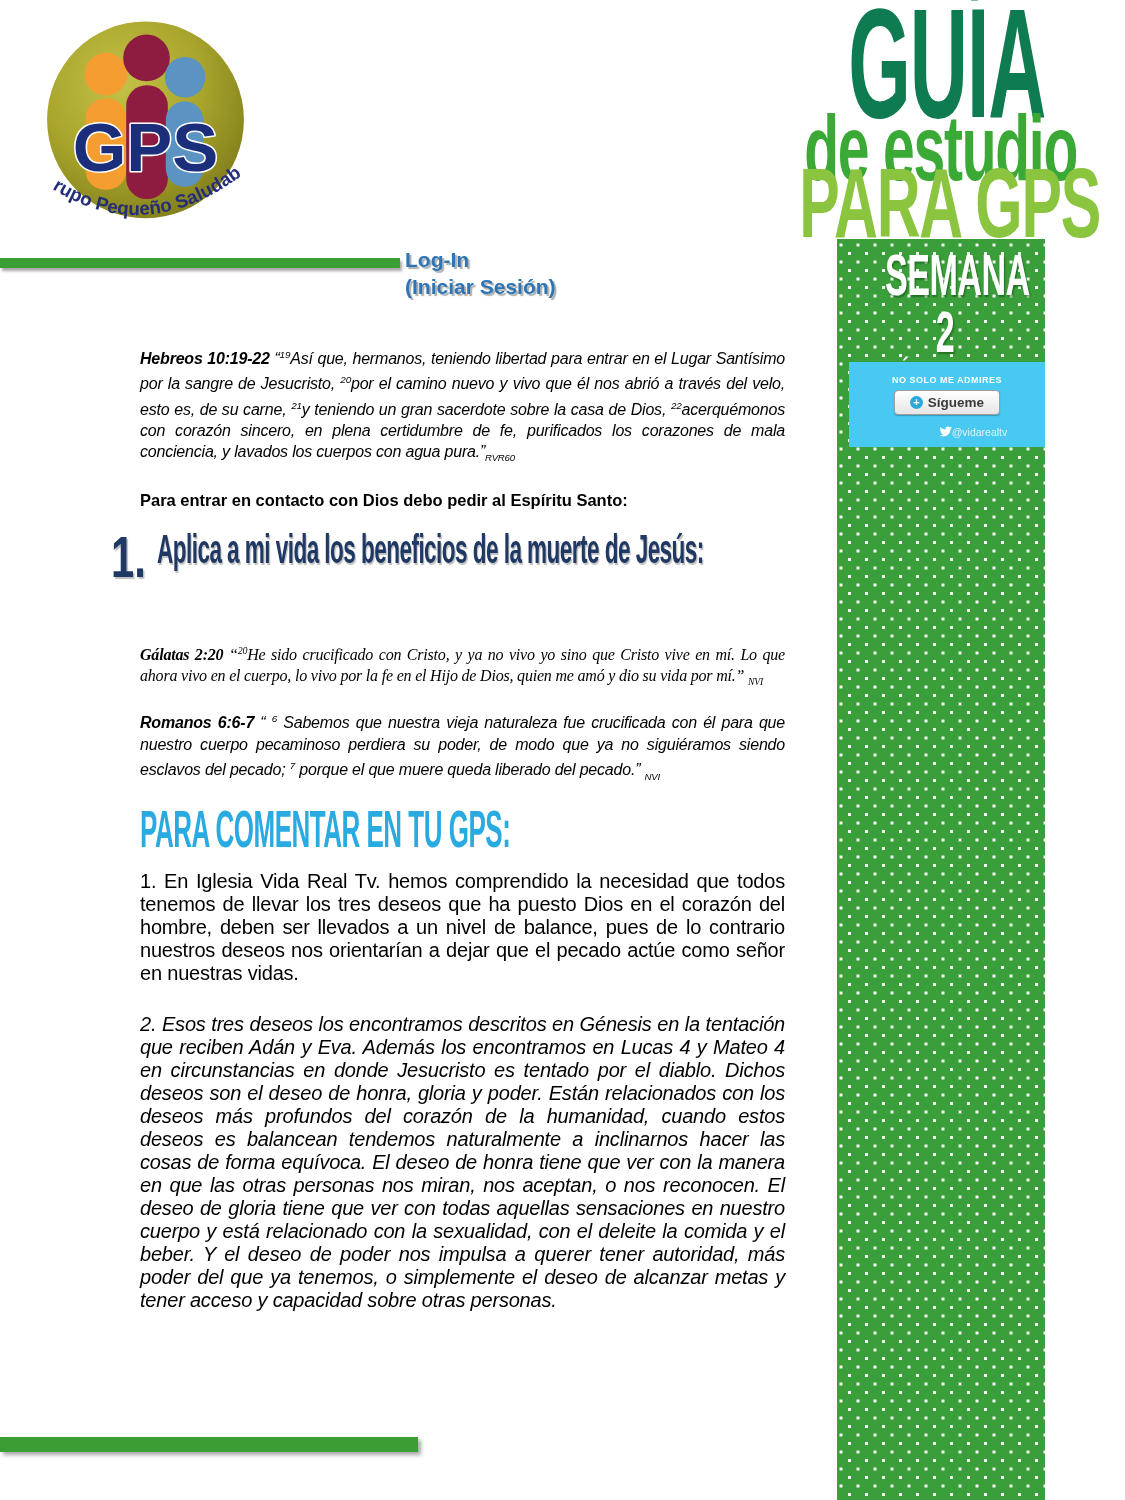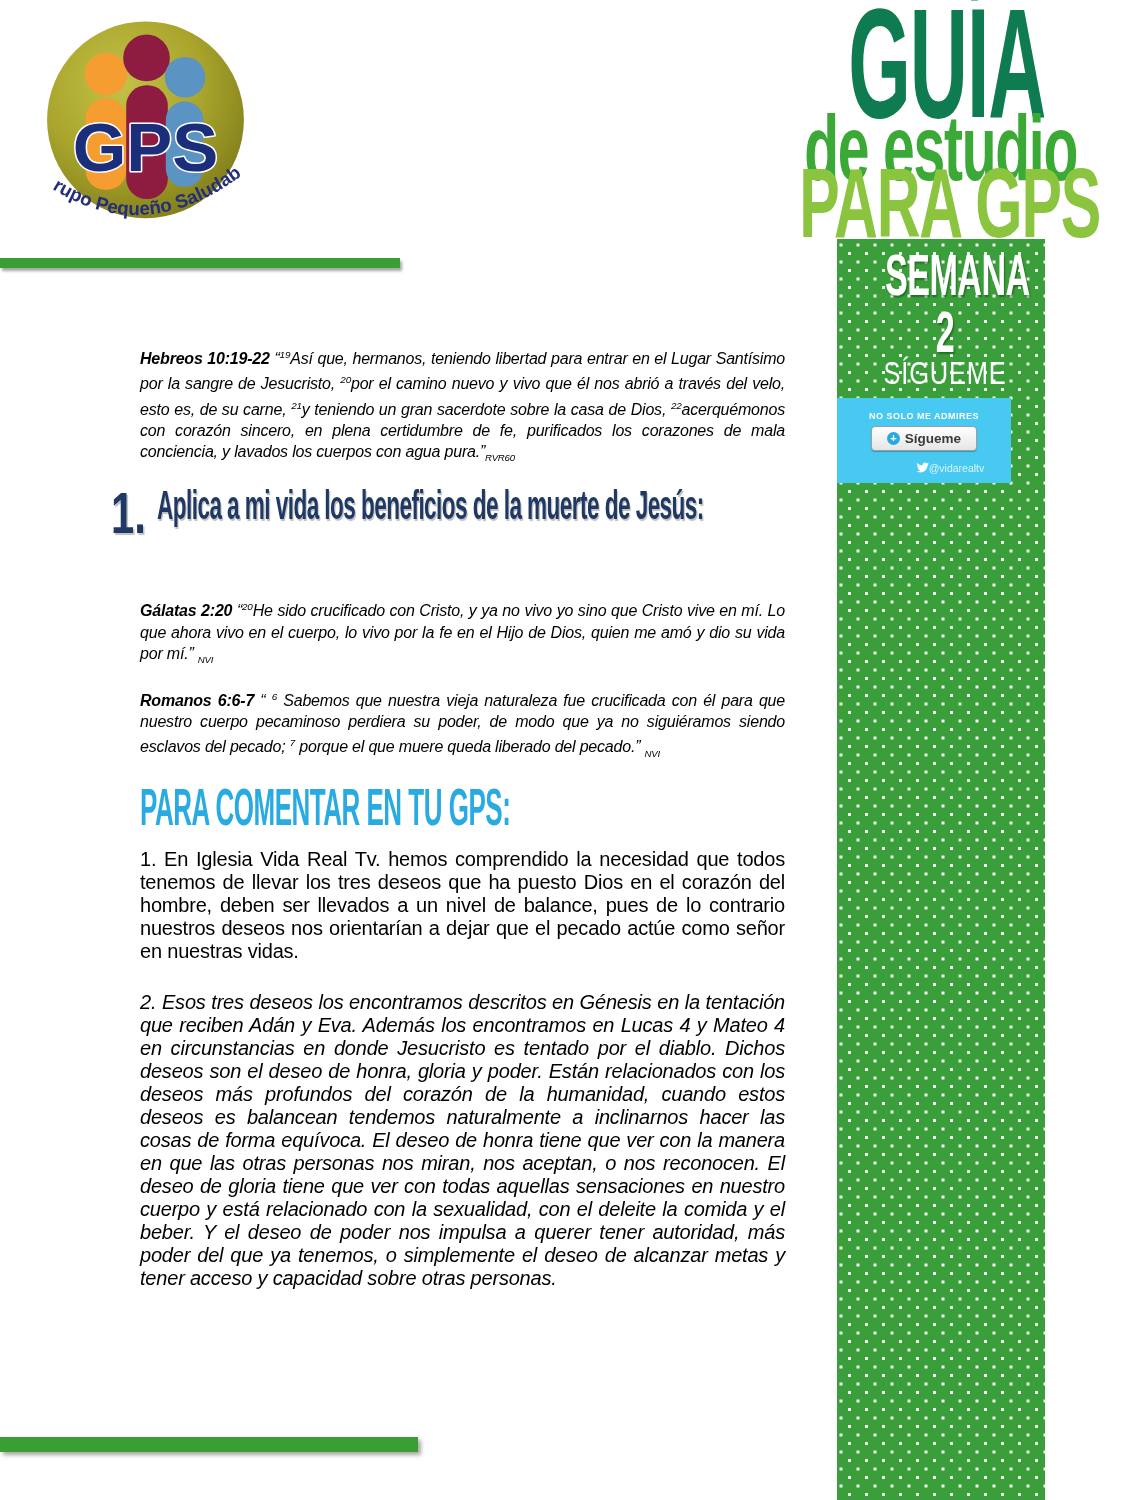--- a/index.html
+++ b/index.html
@@ -32,22 +32,22 @@
       radial-gradient(circle, rgba(255,255,255,.95) 1.4px, rgba(255,255,255,0) 1.9px),
       radial-gradient(circle, rgba(255,255,255,.95) 1.4px, rgba(255,255,255,0) 1.9px);
     background-size:17px 17px;
     background-position:4px 6px, 12.5px 14.5px;
     text-align:center;padding-left:8px;}
   .week{margin-top:8px;font-size:57px;font-weight:bold;color:#fff;line-height:1;
         letter-spacing:-1px;transform:scaleX(.6);
         text-shadow:2px 2px 2px rgba(0,60,0,.45);}
   .theme{margin-top:-3px;font-size:31px;font-weight:400;color:#fff;line-height:1.05;
          letter-spacing:1px;transform:scaleX(.82);}
-  .promo{position:absolute;left:0;top:123px;width:174px;height:85px;
-         background:var(--promo-blue);margin-top:36px;}
+  .promo{position:absolute;left:12px;top:123px;width:196px;height:85px;
+         background:var(--promo-blue);}
   .tagline{margin-top:13px;font-size:9px;font-weight:bold;color:#fff;
            letter-spacing:.5px;text-align:center;}
   .followbtn{margin:5px auto 0;width:104px;height:23px;display:flex;align-items:center;
      justify-content:center;gap:5px;background:linear-gradient(#ffffff,#e6e6e6);
      border:1px solid #9e9e9e;border-radius:4px;box-shadow:0 1px 1px rgba(0,0,0,.25);
      cursor:pointer;}
   .plusicon{display:inline-flex;width:13px;height:13px;border-radius:7px;
      background:#2aa9e0;color:#fff;font-size:11px;font-weight:bold;line-height:13px;
      align-items:center;justify-content:center;}
   .followlabel{font-size:13.5px;font-weight:bold;color:#3a3a3a;}
@@ -63,21 +63,21 @@
   sub{font-size:60%;vertical-align:sub;}
   .intro{margin-top:22px;font-size:16.5px;font-weight:bold;line-height:21px;}
   .h1-block{position:relative;margin-top:14px;margin-left:-29px;height:96px;overflow:visible;}
   .h1-num{position:absolute;left:0;top:0;font-size:58px;font-weight:bold;line-height:1;
      color:var(--heading-navy);transform:scaleX(.72);transform-origin:0 0;
      text-shadow:2px 2px 1px rgba(130,130,130,.5);}
   .h1-text{margin-left:46px;width:1090px;font-size:41px;line-height:42px;font-weight:bold;
      color:var(--heading-navy);letter-spacing:-1px;
      transform:scaleX(.55);transform-origin:0 0;
      text-shadow:2px 2px 1px rgba(130,130,130,.5);}
-  .sc2{} .sc3{} .sc4{margin-top:14px;}
+  .sc2{font-family:Liberation Serif, serif;} .sc3{} .sc4{margin-top:14px;}
   .discuss{margin-top:18px;height:50px;font-size:52px;line-height:50px;font-weight:bold;
      color:var(--discuss-cyan);white-space:nowrap;letter-spacing:-1px;
      transform:scaleX(.5);transform-origin:0 0;overflow:visible;}
   .para{margin-top:16px;font-size:20px;line-height:23px;letter-spacing:-.2px;
         text-align:justify;}
   .para+.para{margin-top:28px;font-style:italic;}
 
   
   .bottombar{position:absolute;left:0;top:1437px;width:418px;height:15px;
      background:var(--bar-green);box-shadow:3px 3px 4px rgba(0,0,0,.35);}
@@ -109,20 +109,24 @@
     <text font-size="18.5" font-weight="bold" fill="#232d7a" font-family="Liberation Sans, DejaVu Sans, sans-serif">
       <textPath href="#cap-arc" startOffset="50%" text-anchor="middle">Grupo Pequeño Saludable</textPath>
     </text>
   </svg>
 
   <div class="mast mast1">GUÍA</div>
   <div class="mast mast2">de estudio</div>
   <div class="mast mast3">PARA GPS</div>
 
   <div class="topbar"></div>
+  <div class="login">
+    <div>Log-In</div>
+    <div>(Iniciar Sesión)</div>
+  </div>
 
   <div class="sidebar">
     <div class="week">SEMANA 2</div>
     <div class="theme">SÍGUEME</div>
     <div class="promo">
       <div class="tagline">NO SOLO ME ADMIRES</div>
       <div class="followbtn">
         <span class="plusicon">+</span>
         <span class="followlabel">Sígueme</span>
       </div>
@@ -130,20 +134,21 @@
         <svg width="13" height="13" viewBox="0 0 24 24">
           <path fill="#ffffff" d="M23.4 4.8c-.8.4-1.7.6-2.6.8.9-.6 1.6-1.5 2-2.5-.9.5-1.9.9-2.9 1.1C19 3.3 17.8 2.8 16.5 2.8c-2.6 0-4.6 2.1-4.6 4.6 0 .4 0 .7.1 1-3.8-.2-7.2-2-9.5-4.8-.4.7-.6 1.5-.6 2.3 0 1.6.8 3 2.1 3.9-.8 0-1.5-.2-2.1-.6v.1c0 2.2 1.6 4.1 3.7 4.5-.4.1-.8.2-1.2.2-.3 0-.6 0-.9-.1.6 1.8 2.3 3.2 4.3 3.2-1.6 1.2-3.6 2-5.7 2-.4 0-.7 0-1.1-.1 2 1.3 4.5 2.1 7.1 2.1 8.5 0 13.2-7.1 13.2-13.2v-.6c.9-.7 1.7-1.5 2.3-2.4z"></path>
         </svg>
         <span>@vidarealtv</span>
       </div>
     </div>
   </div>
 
   <div class="content">
     <p class="scripture"><span style="font-weight: bold;">Hebreos 10:19-22 </span><span>“</span><sup>19</sup><span>Así que, hermanos, teniendo libertad para entrar en el Lugar Santísimo por la sangre de Jesucristo, </span><sup>20</sup><span>por el camino nuevo y vivo que él nos abrió a través del velo, esto es, de su carne, </span><sup>21</sup><span>y teniendo un gran sacerdote sobre la casa de Dios, </span><sup>22</sup><span>acerquémonos con corazón sincero, en plena certidumbre de fe, purificados los corazones de mala conciencia, y lavados los cuerpos con agua pura.”</span><sub>RVR60</sub></p>
+    <p class="intro">Para entrar en contacto con Dios debo pedir al Espíritu Santo:</p>
     <div class="h1-block">
       <span class="h1-num">1.</span>
       <div class="h1-text">Aplica a mi vida los beneficios de la muerte de Jesús:</div>
     </div>
     <p class="scripture sc2"><span style="font-weight: bold;">Gálatas 2:20 </span><span>“</span><sup>20</sup><span>He sido crucificado con Cristo, y ya no vivo yo sino que Cristo vive en mí. Lo que ahora vivo en el cuerpo, lo vivo por la fe en el Hijo de Dios, quien me amó y dio su vida por mí.” </span><sub>NVI</sub></p>
     <p class="scripture sc3"><span style="font-weight: bold;">Romanos 6:6-7 </span><span>“ </span><sup>6</sup><span> Sabemos que nuestra vieja naturaleza fue crucificada con él para que nuestro cuerpo pecaminoso perdiera su poder, de modo que ya no siguiéramos siendo esclavos del pecado; </span><sup>7</sup><span> porque el que muere queda liberado del pecado.” </span><sub>NVI</sub></p>
     <div class="discuss">PARA COMENTAR EN TU GPS:</div>
     <p class="para">1. En Iglesia Vida Real Tv. hemos comprendido la necesidad que todos tenemos de llevar los tres deseos que ha puesto Dios en el corazón del hombre, deben ser llevados a un nivel de balance, pues de lo contrario nuestros deseos nos orientarían a dejar que el pecado actúe como señor en nuestras vidas.</p>
     <p class="para">2. Esos tres deseos los encontramos descritos en Génesis en la tentación que reciben Adán y Eva. Además  los encontramos en Lucas 4 y Mateo 4 en circunstancias en donde Jesucristo es tentado por el diablo. Dichos deseos son el deseo de honra, gloria y poder. Están relacionados con los deseos más profundos del corazón de la humanidad, cuando estos deseos es balancean tendemos naturalmente a inclinarnos hacer las cosas de forma equívoca. El deseo de honra tiene que ver con la manera en que las otras personas nos miran, nos aceptan, o nos reconocen. El deseo de gloria tiene que ver con todas aquellas sensaciones en nuestro cuerpo y está relacionado con la sexualidad, con el deleite la comida y el beber. Y el deseo de poder nos impulsa a querer tener autoridad, más poder del que ya tenemos, o simplemente el deseo de alcanzar metas y tener acceso y capacidad sobre otras personas.</p>
   </div>

